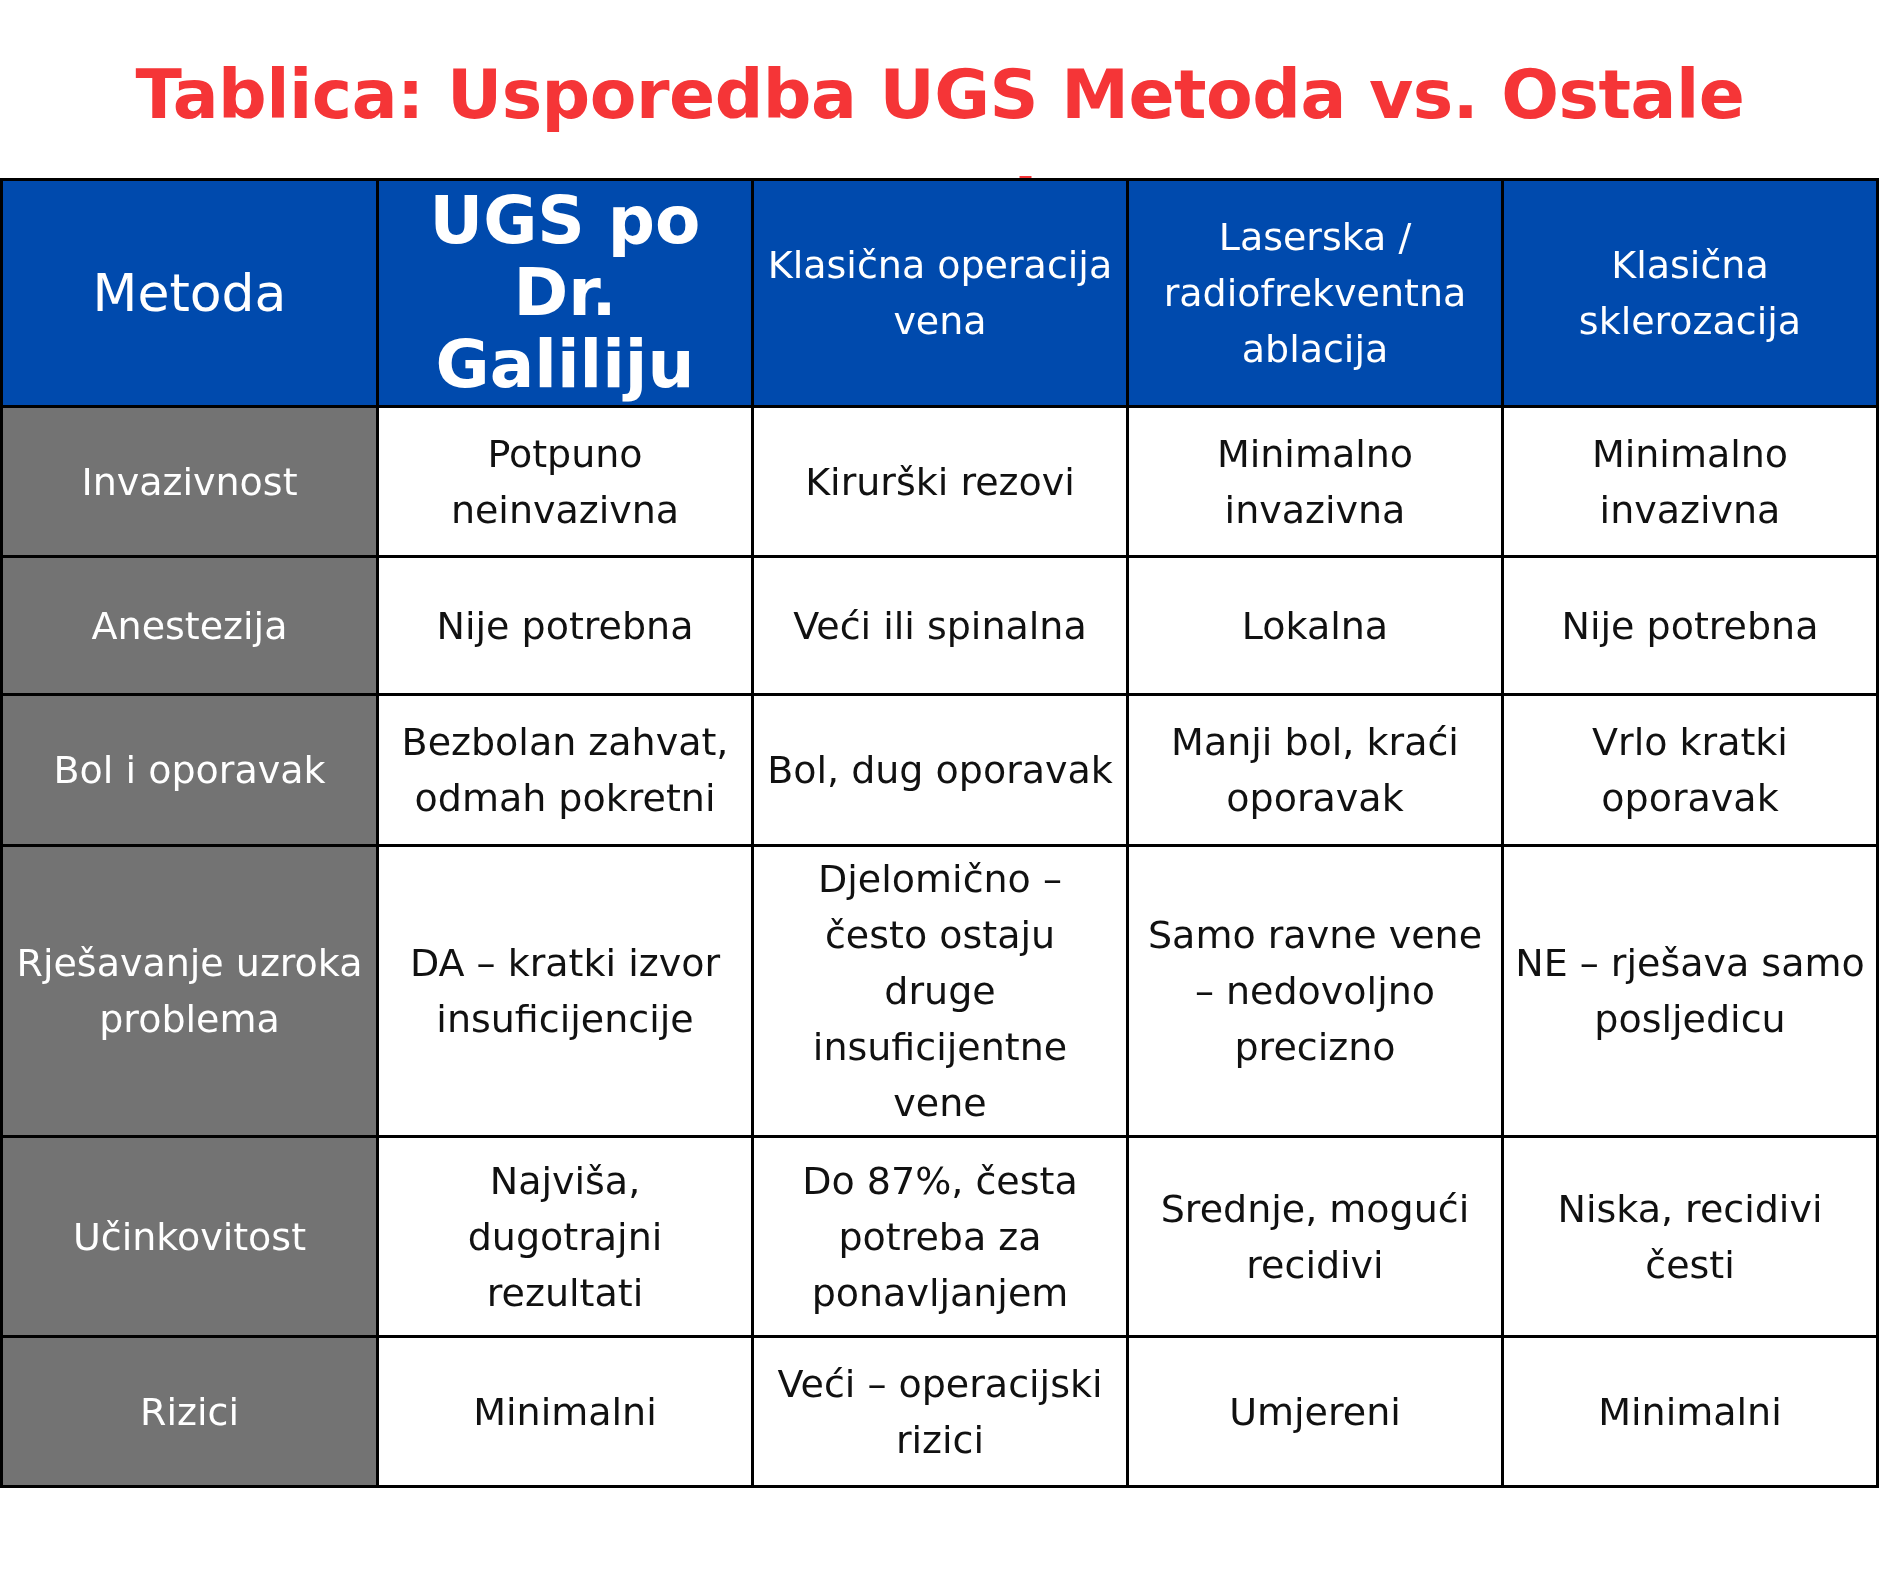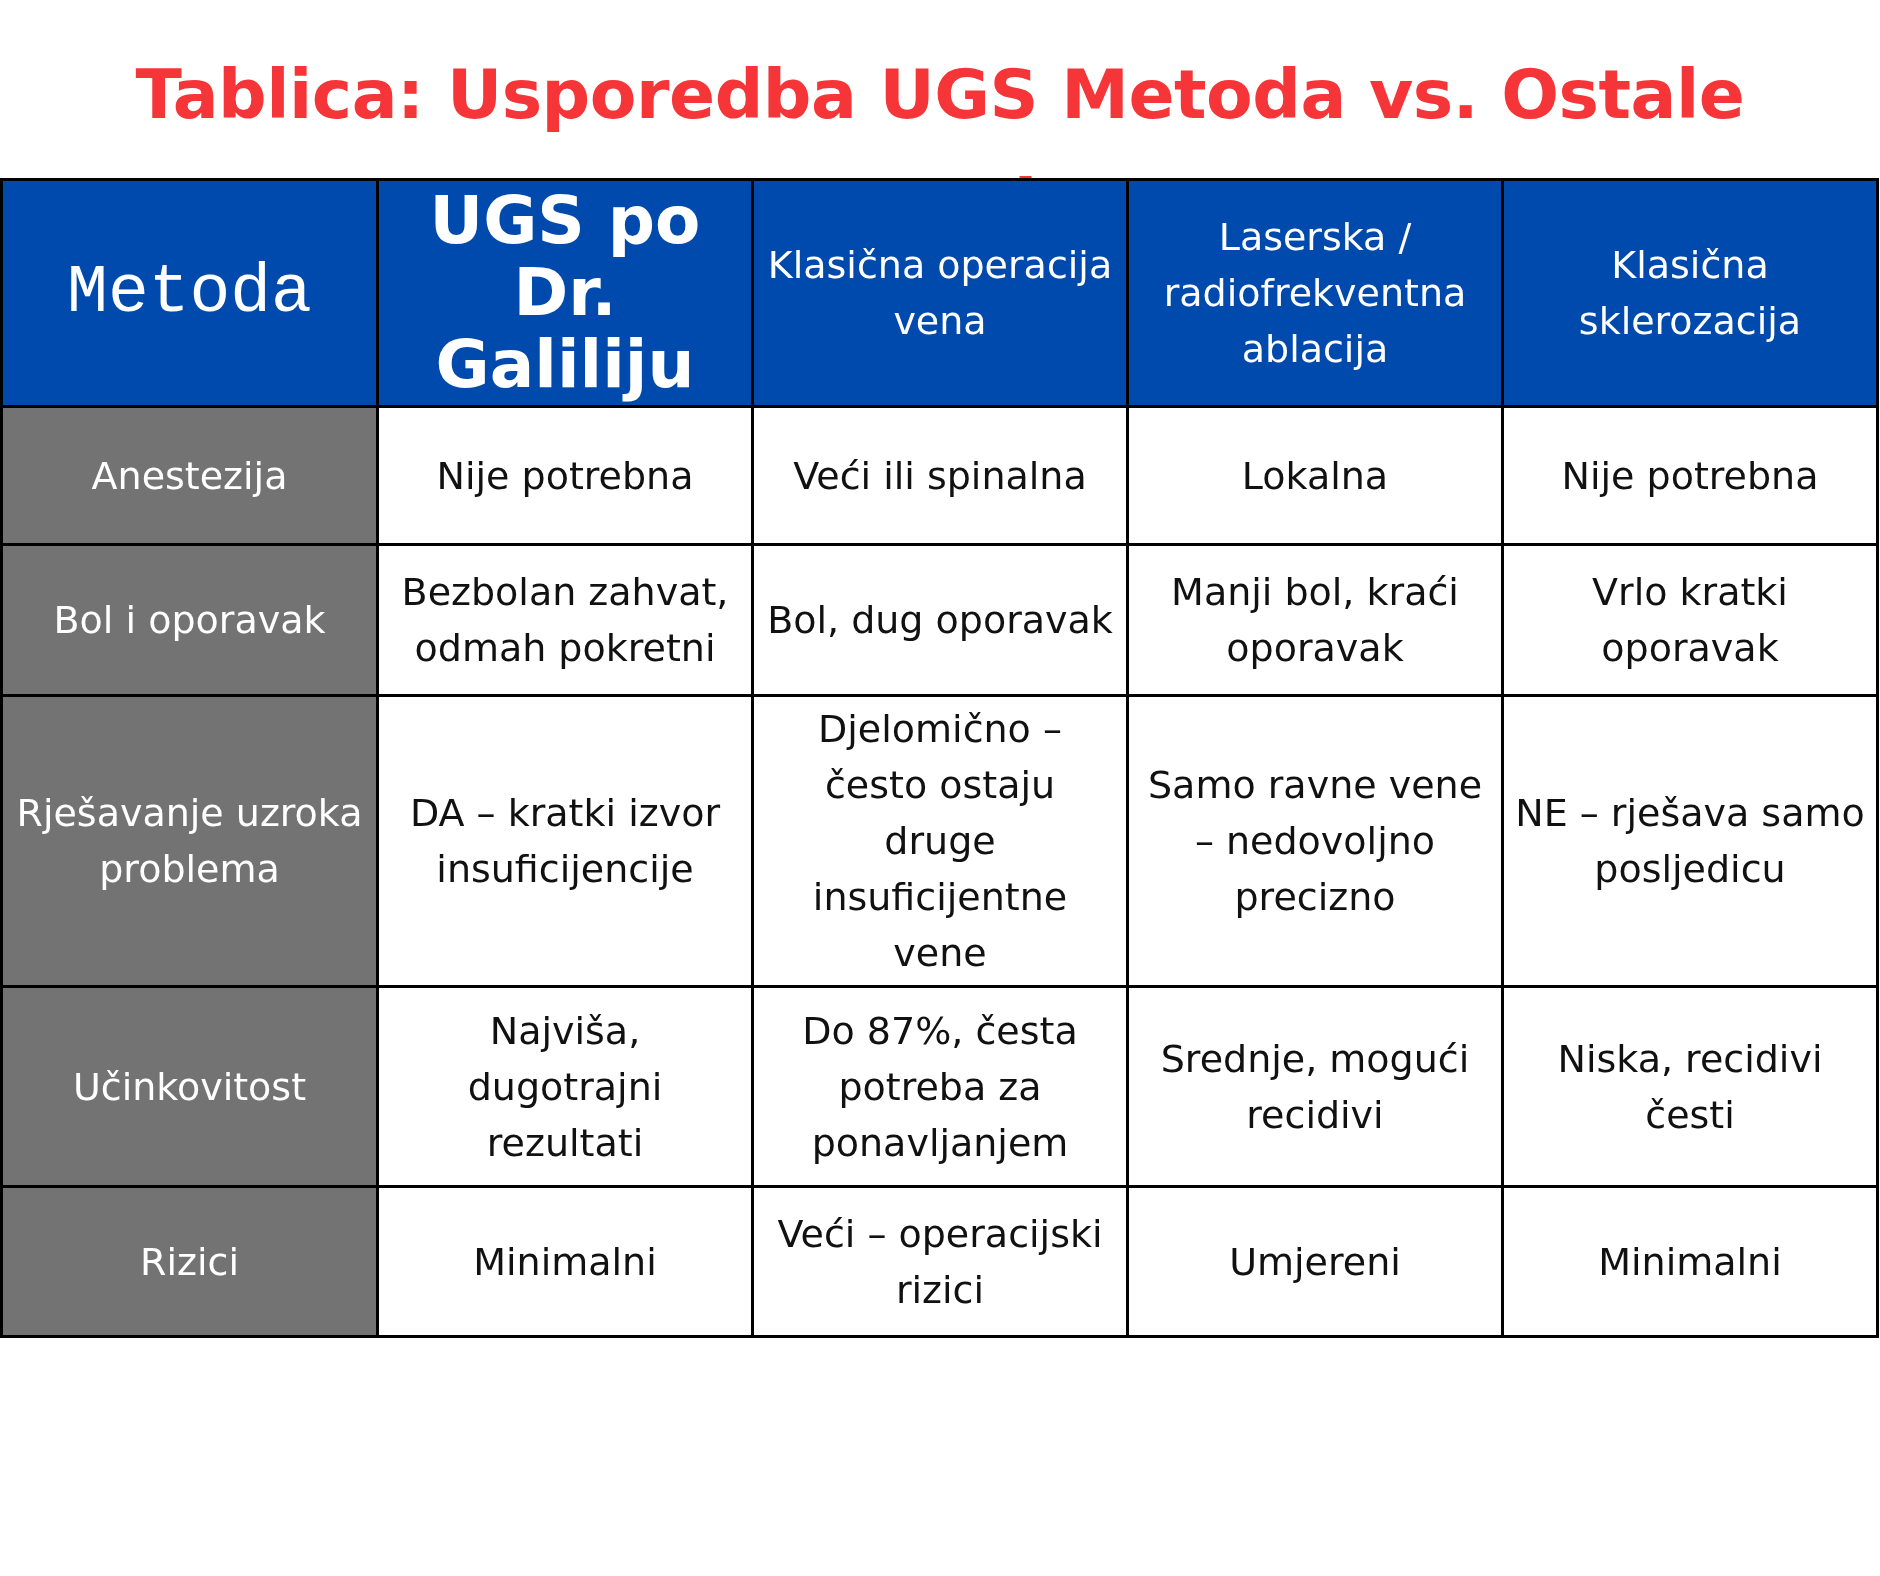--- a/index.html
+++ b/index.html
@@ -7,21 +7,21 @@
          font-family: "DejaVu Sans", "Liberation Sans", sans-serif; }
   .title { position: absolute; left: 0; top: 40px; width: 1880px; height: 110px;
            text-align: center; color: #f53537; font-weight: bold; font-size: 68px;
            line-height: 110px; letter-spacing: -0.5px; }
   table.cmp { position: absolute; left: 0; top: 178px; width: 1879px;
               border-collapse: collapse; table-layout: fixed; }
   table.cmp td, table.cmp th { border: 3px solid #000; text-align: center; vertical-align: middle;
               padding: 4px 10px; font-size: 38px; line-height: 56px; font-weight: normal;
               color: #111111; background: #ffffff; }
   table.cmp th { background: #004aad; color: #ffffff; font-size: 38px; }
-  table.cmp th.corner { font-size: 68px; font-family: Liberation Mono, monospace; }
+  table.cmp th.corner { font-size: 52px; }
   table.cmp th.ugs { font-weight: bold; font-size: 66px; line-height: 72px; }
   table.cmp td.rowhead { background: #737373; color: #ffffff; }
   col.c0 { width: 376px; }
 </style>
 </head>
 <body>
 
 <div class="title">Tablica: Usporedba UGS Metoda vs. Ostale Metode</div>
 
 <table class="cmp">
@@ -32,20 +32,27 @@
       <col>
       <col>
     </colgroup>
   <tbody>
       <tr style="height:200px">
     <th class="corner">Metoda</th>
     <th class="ugs">UGS po Dr. Galiliju</th>
     <th>Klasična operacija vena</th>
     <th>Laserska / radiofrekventna ablacija</th>
     <th>Klasična sklerozacija</th>
+  </tr>
+  <tr style="height:150px">
+    <td class="rowhead">Invazivnost</td>
+    <td>Potpuno neinvazivna</td>
+    <td>Kirurški rezovi</td>
+    <td>Minimalno invazivna</td>
+    <td>Minimalno invazivna</td>
   </tr>
   <tr style="height:138px">
     <td class="rowhead">Anestezija</td>
     <td>Nije potrebna</td>
     <td>Veći ili spinalna</td>
     <td>Lokalna</td>
     <td>Nije potrebna</td>
   </tr>
   <tr style="height:151px">
     <td class="rowhead">Bol i oporavak</td>

